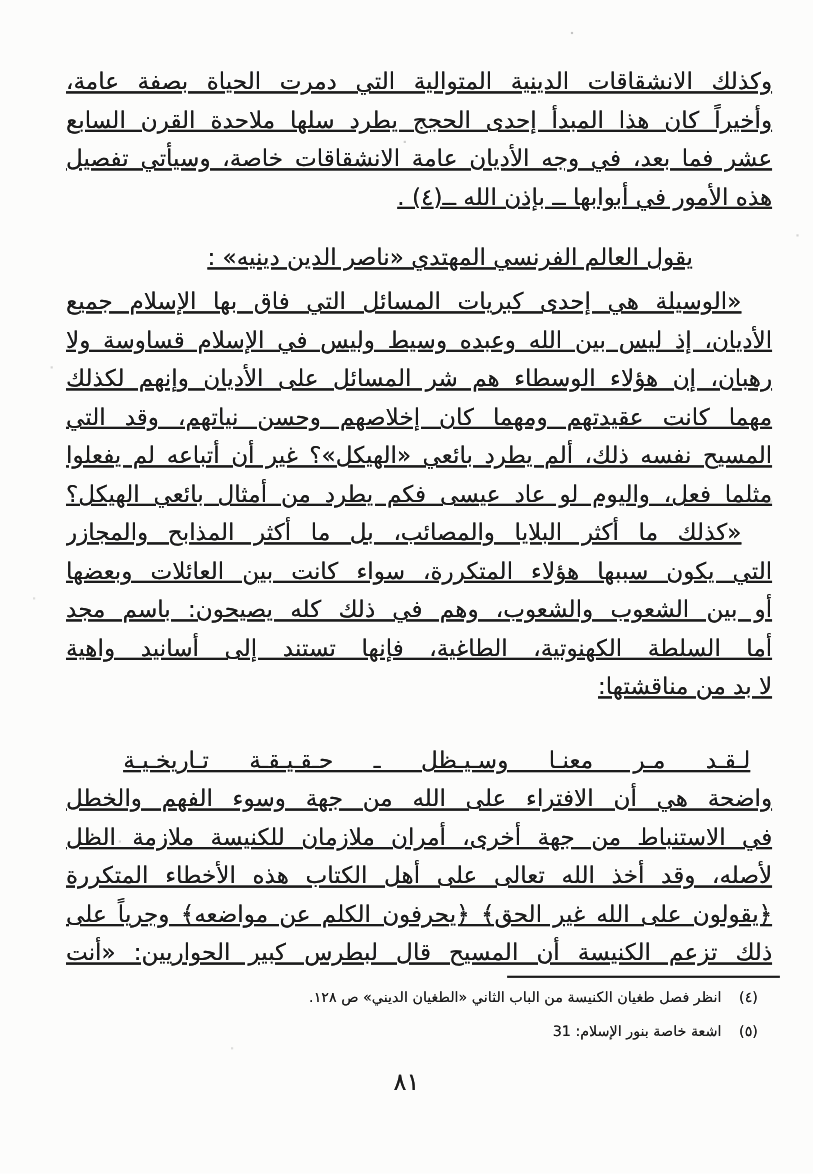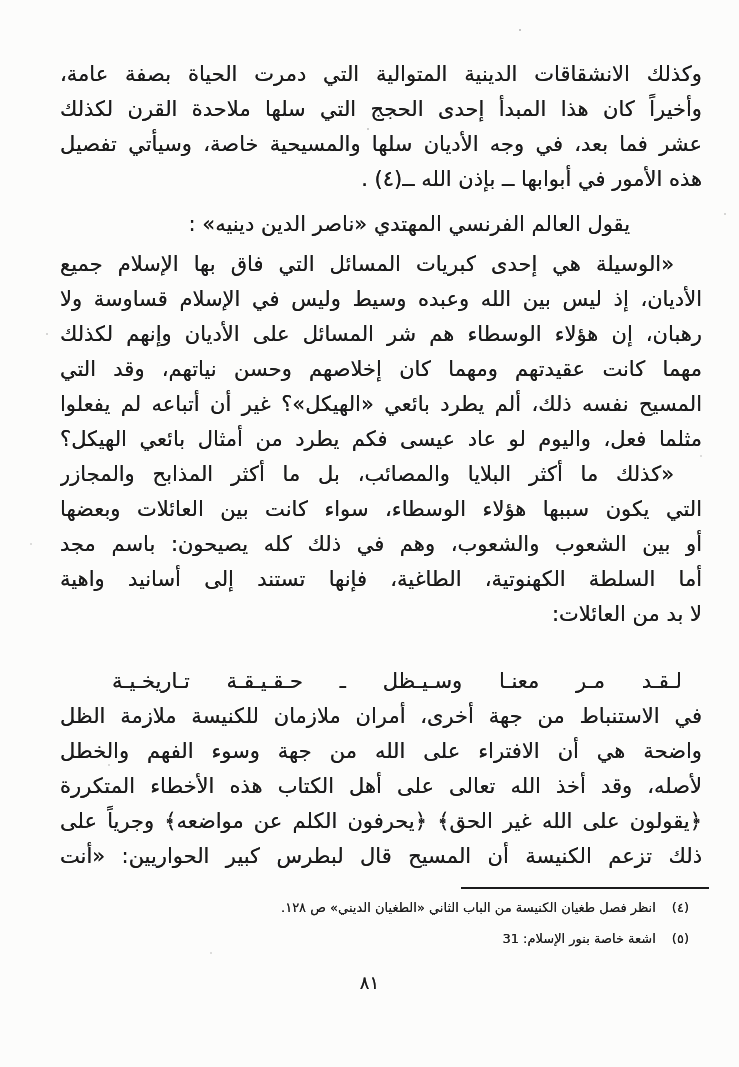--- a/index.html
+++ b/index.html
@@ -32,35 +32,36 @@
       210px 952px 0 0 rgba(0,0,0,0.12);
   }
   .body-text {
     position: absolute;
     top: 57px;
     left: 60px;
     width: 642px;
     direction: rtl;
     font-size: 21px;
     text-shadow: 0 0 0.5px rgba(27,27,27,0.85);
+    text-decoration: underline;
   }
   .line {
     height: 35px;
     line-height: 35px;
     overflow: hidden;
     text-align: justify;
     text-align-last: justify;
   }
   .line.end {
     text-align: right;
     text-align-last: right;
   }
   .line.ind    { padding-right: 28px; }
   .line.ind-lg { padding-right: 72px; }
-  .line.gap-lg { margin-top: 10px; }
+  .line.gap-lg { margin-top: 20px; }
   .line.gap-sm { margin-top: 5px; }
   .line.spaced { padding-right: 20px; padding-left: 52px; word-spacing: 2px; margin-top: 32px; }
   .fn-divider {
     position: absolute;
     top: 887px;
     right: 30px;
     width: 248px;
     height: 0;
     border-top: 2px solid #1b1b1b;
   }
@@ -80,51 +81,51 @@
     overflow: hidden;
   }
   .fn-marker { margin-left: 16px; }
   .page-number {
     position: absolute;
     top: 972px;
     left: 0;
     right: 0;
     text-align: center;
     direction: rtl;
-    font-size: 18px;
+    font-size: 22px;
     letter-spacing: 2px;
     text-shadow: 0 0 0.5px rgba(27,27,27,0.85);
   }
 </style>
 </head>
 <body>
 
 <div class="page">
   <div class="speckles"></div>
 
   <div class="body-text">
     <div class="line">وكذلك الانشقاقات الدينية المتوالية التي دمرت الحياة بصفة عامة،</div>
-    <div class="line">وأخيراً كان هذا المبدأ إحدى الحجج التي سلها ملاحدة القرن لكذلك</div>
-    <div class="line">عشر فما بعد، في وجه الأديان سلها والمسيحية خاصة، وسيأتي تفصيل</div>
+    <div class="line">وأخيراً كان هذا المبدأ إحدى الحجج يطرد سلها ملاحدة القرن السابع</div>
+    <div class="line">عشر فما بعد، في وجه الأديان عامة الانشقاقات خاصة، وسيأتي تفصيل</div>
     <div class="line end">هذه الأمور في أبوابها ــ بإذن الله ــ(٤) .</div>
     <div class="line end ind-lg gap-lg">يقول العالم الفرنسي المهتدي «ناصر الدين دينيه» :</div>
     <div class="line ind gap-sm">«الوسيلة هي إحدى كبريات المسائل التي فاق بها الإسلام جميع</div>
     <div class="line">الأديان، إذ ليس بين الله وعبده وسيط وليس في الإسلام قساوسة ولا</div>
     <div class="line">رهبان، إن هؤلاء الوسطاء هم شر المسائل على الأديان وإنهم لكذلك</div>
     <div class="line">مهما كانت عقيدتهم ومهما كان إخلاصهم وحسن نياتهم، وقد التي</div>
     <div class="line">المسيح نفسه ذلك، ألم يطرد بائعي «الهيكل»؟ غير أن أتباعه لم يفعلوا</div>
     <div class="line">مثلما فعل، واليوم لو عاد عيسى فكم يطرد من أمثال بائعي الهيكل؟</div>
     <div class="line ind">«كذلك ما أكثر البلايا والمصائب، بل ما أكثر المذابح والمجازر</div>
-    <div class="line">التي يكون سببها هؤلاء الوسطاء، سواء كانت بين العائلات وبعضها</div>
+    <div class="line">التي يكون سببها هؤلاء المتكررة، سواء كانت بين العائلات وبعضها</div>
     <div class="line">أو بين الشعوب والشعوب، وهم في ذلك كله يصيحون: باسم مجد</div>
     <div class="line">أما السلطة الكهنوتية، الطاغية، فإنها تستند إلى أسانيد واهية</div>
-    <div class="line end">لا بد من العائلات:</div>
+    <div class="line end">لا بد من مناقشتها:</div>
     <div class="line spaced">لـقـد مـر معنـا وسـيـظل ـ حـقـيـقـة تـاريخـيـة</div>
+    <div class="line">واضحة هي أن الافتراء على الله من جهة وسوء الفهم والخطل</div>
     <div class="line">في الاستنباط من جهة أخرى، أمران ملازمان للكنيسة ملازمة الظل</div>
-    <div class="line">واضحة هي أن الافتراء على الله من جهة وسوء الفهم والخطل</div>
     <div class="line">لأصله، وقد أخذ الله تعالى على أهل الكتاب هذه الأخطاء المتكررة</div>
     <div class="line">﴿يقولون على الله غير الحق﴾ ﴿يحرفون الكلم عن مواضعه﴾ وجرياً على</div>
     <div class="line">ذلك تزعم الكنيسة أن المسيح قال لبطرس كبير الحواريين: «أنت</div>
   </div>
 
   <div class="fn-divider"></div>
 
   <div class="footnotes">
     <div class="footnote">
       <span class="fn-marker">(٤)</span><span class="fn-text">انظر فصل طغيان الكنيسة من الباب الثاني «الطغيان الديني» ص ١٢٨.</span>

